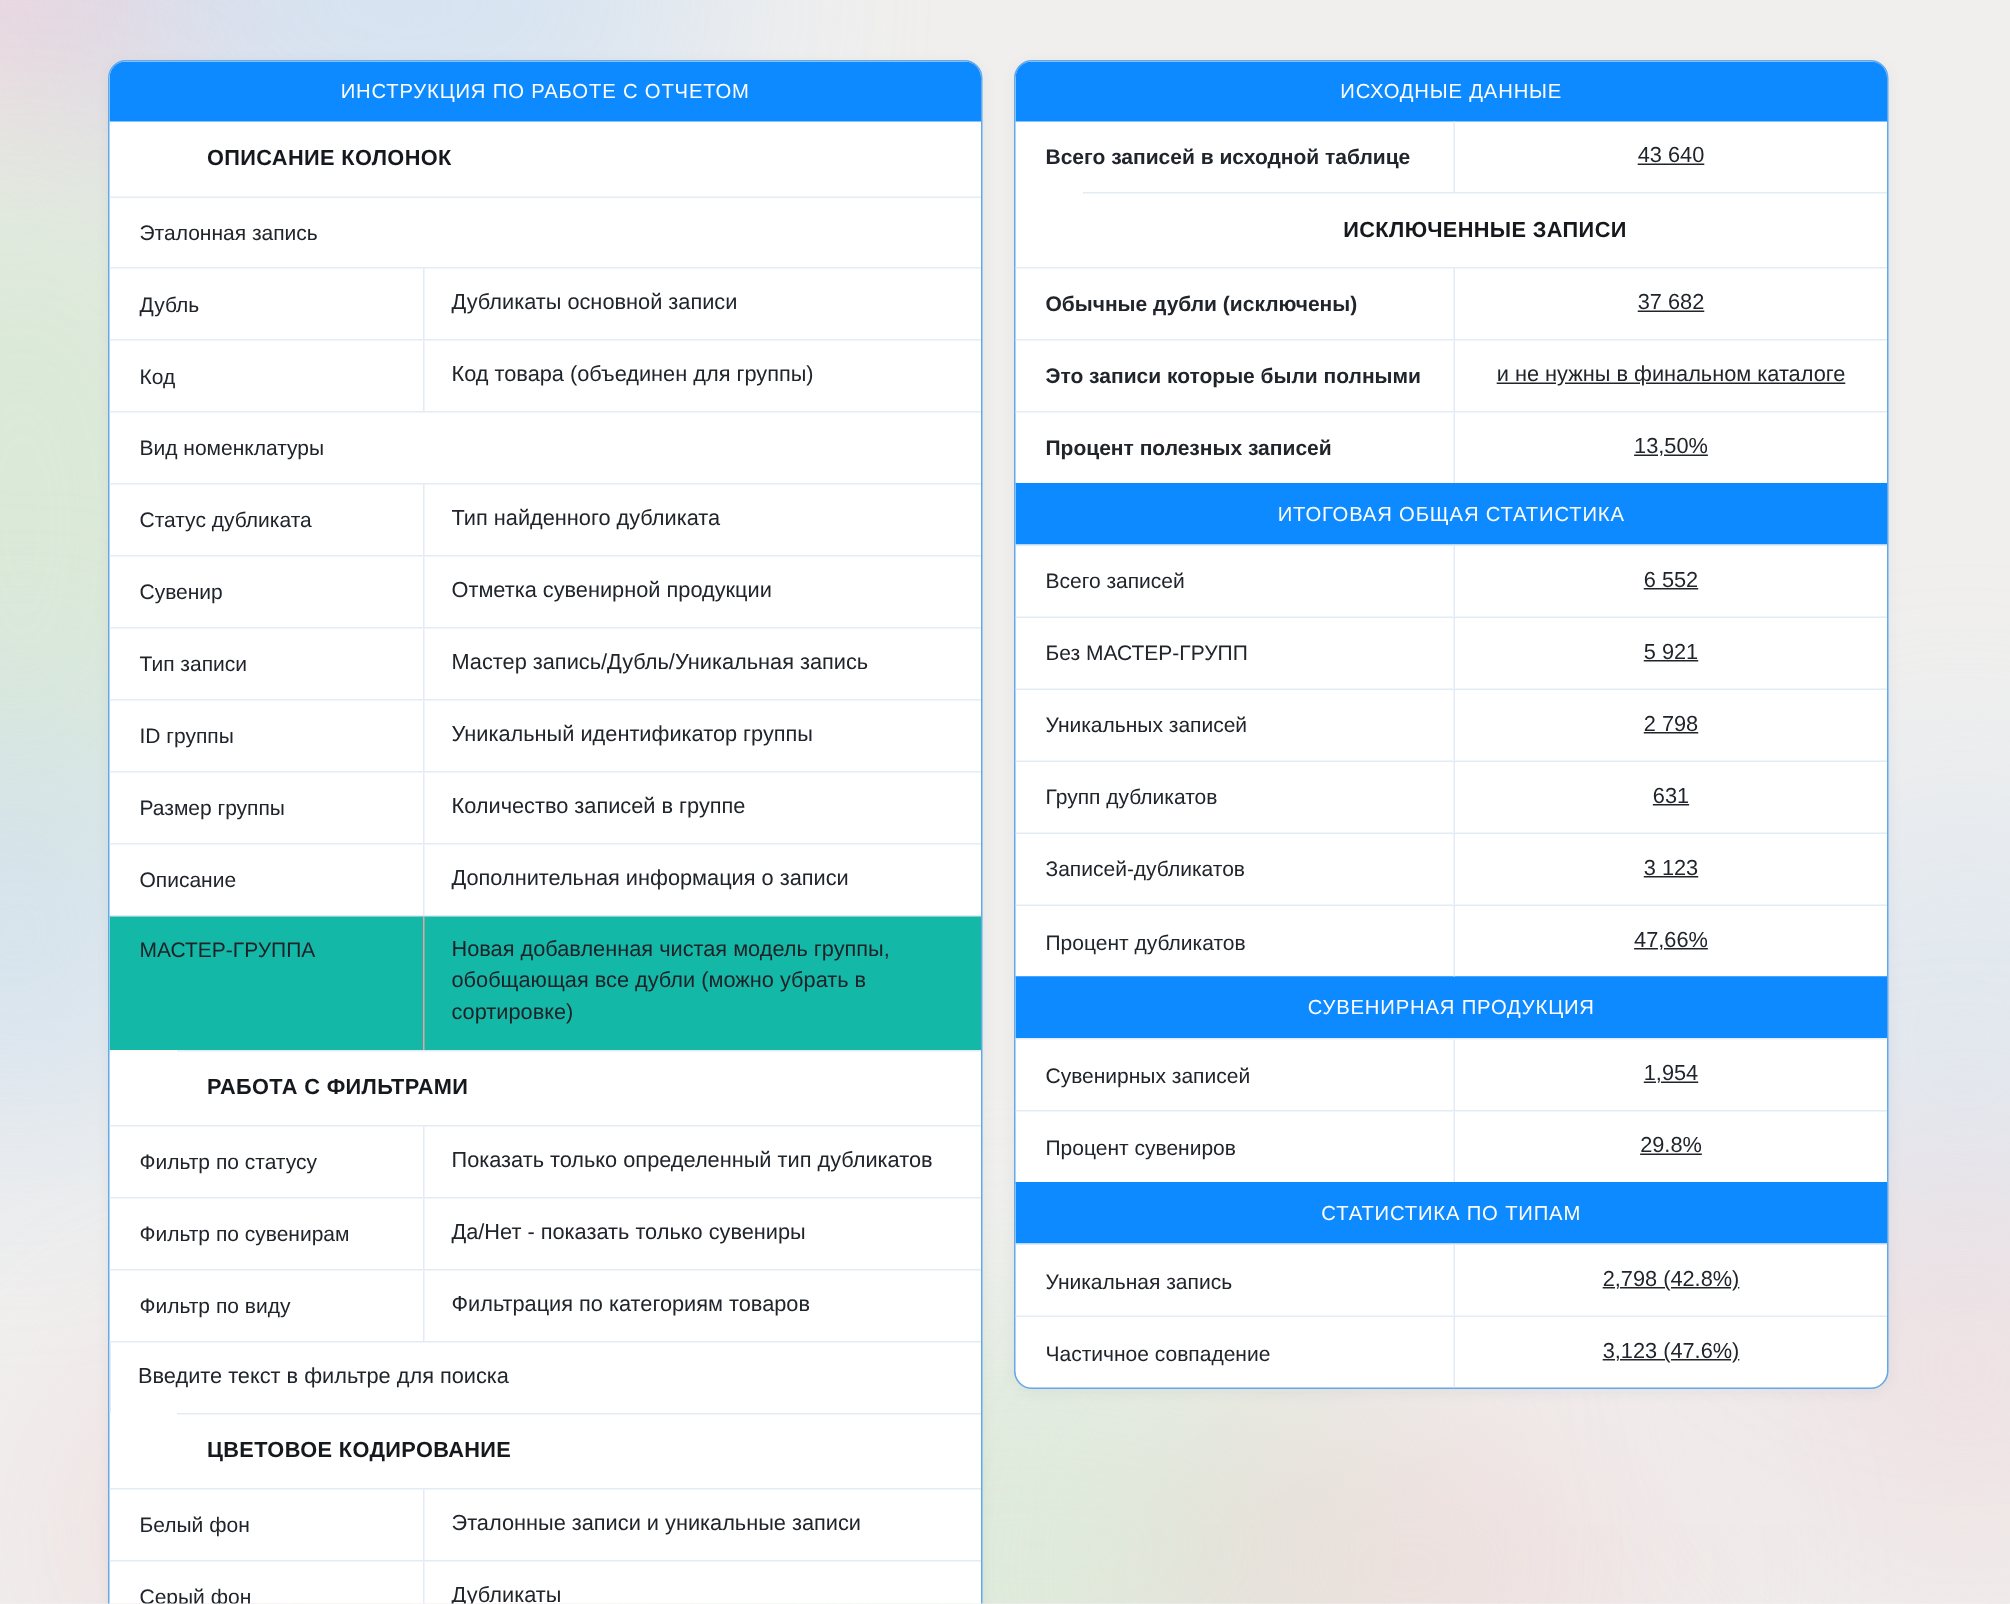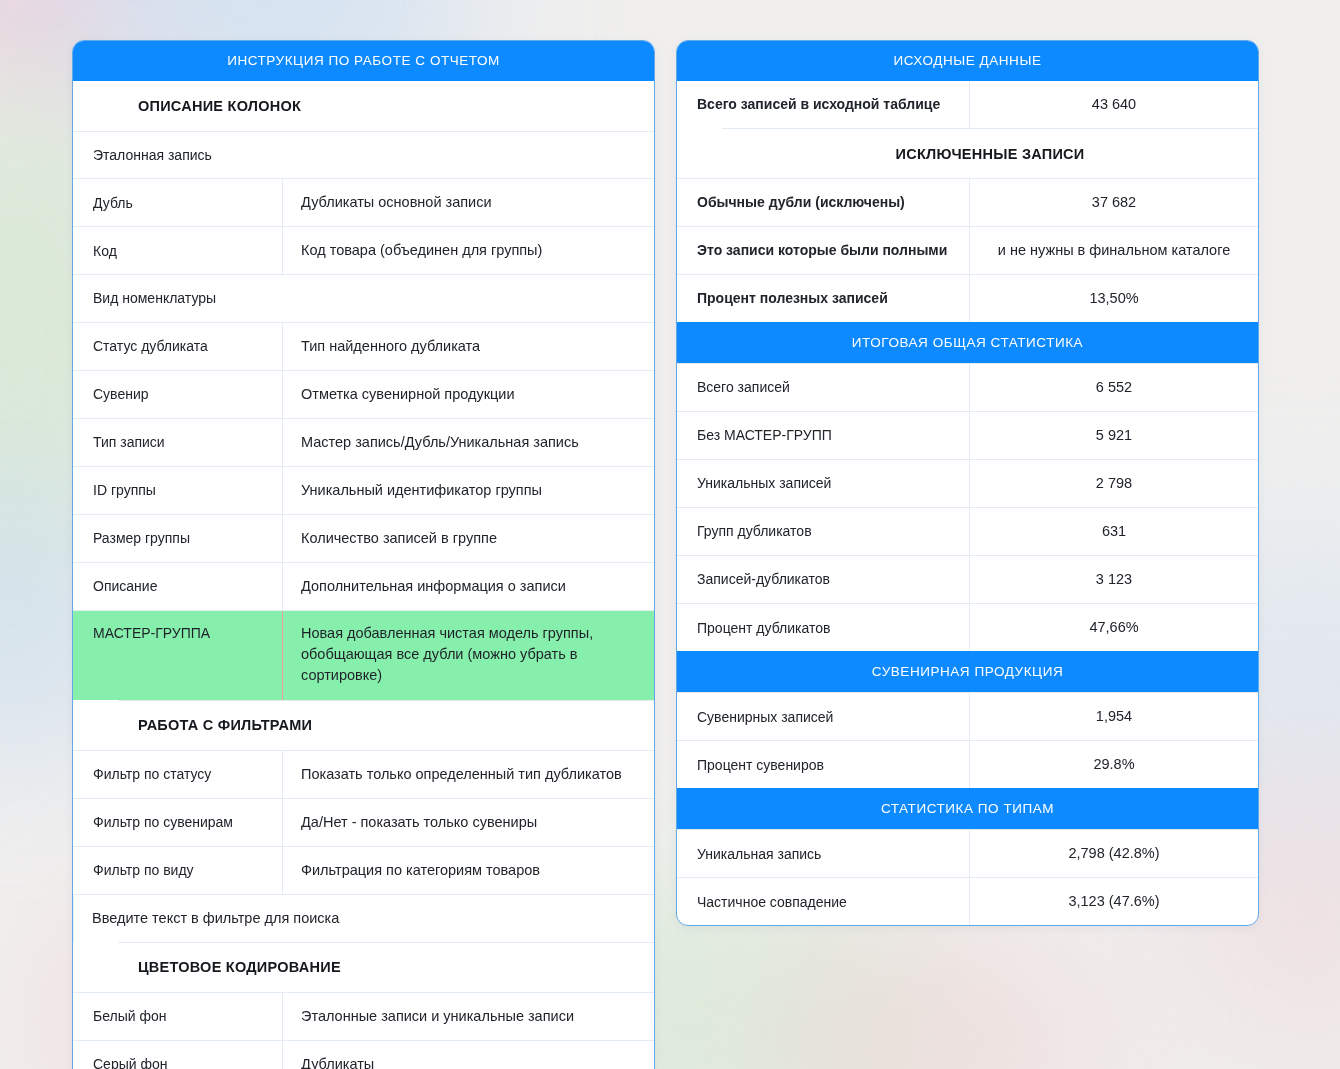--- a/index.html
+++ b/index.html
@@ -105,26 +105,26 @@
   .section-row.centered { justify-content: center; }
   .section-row:first-child { border-top: none; }
 
   
   .left .cell-key { width: 209px; flex: 0 0 209px; }
   .left .cell-val { flex: 1 1 auto; }
   .left .row { min-height: 43.5px; }
 
   
   .right .cell-key { width: 292px; flex: 0 0 292px; }
-  .right .cell-val { flex: 1 1 auto; justify-content: center; }
+  .right .cell-val { flex: 1 1 auto; justify-content: center; text-decoration: underline; }
   .right .row { min-height: 43.5px; }
   .right .cell-key.bold { font-weight: bold; }
 
   
-  .row.highlight { background: #86efac; }
+  .row.highlight { background: #14b8a6; }
   .row.highlight .cell-key,
   .row.highlight .cell-val { color: #1e2228; border-left-color: #f0a0a5; align-items: flex-start; }
   .row.highlight .cell-val { padding-top: 12px; padding-bottom: 14px; }
   .row.highlight .cell-key { padding-top: 12px; }
 </style>
 </head>
 <body>
 
 <div class="bg-layer">
   <div class="blob blob-pink-tl"></div>

